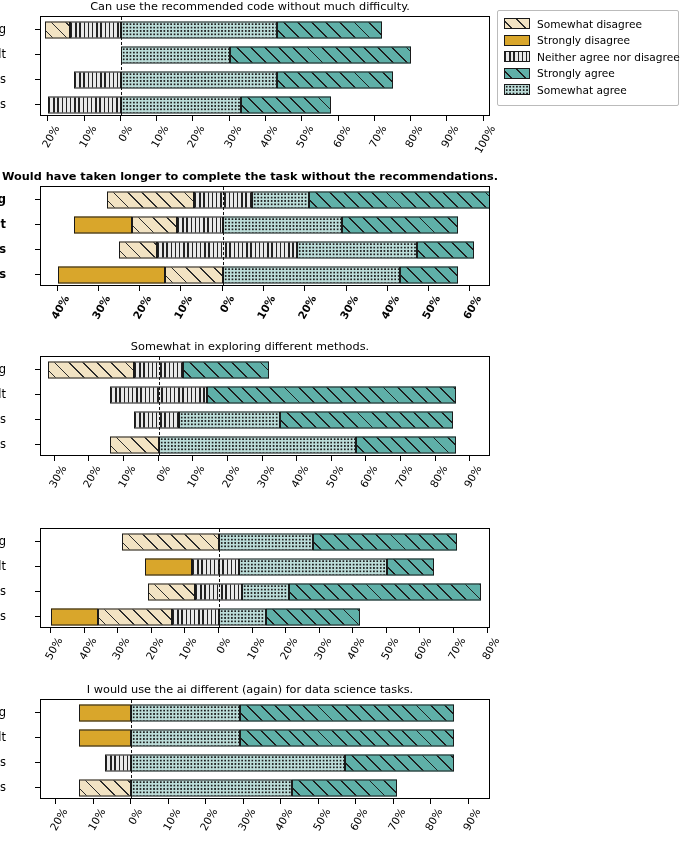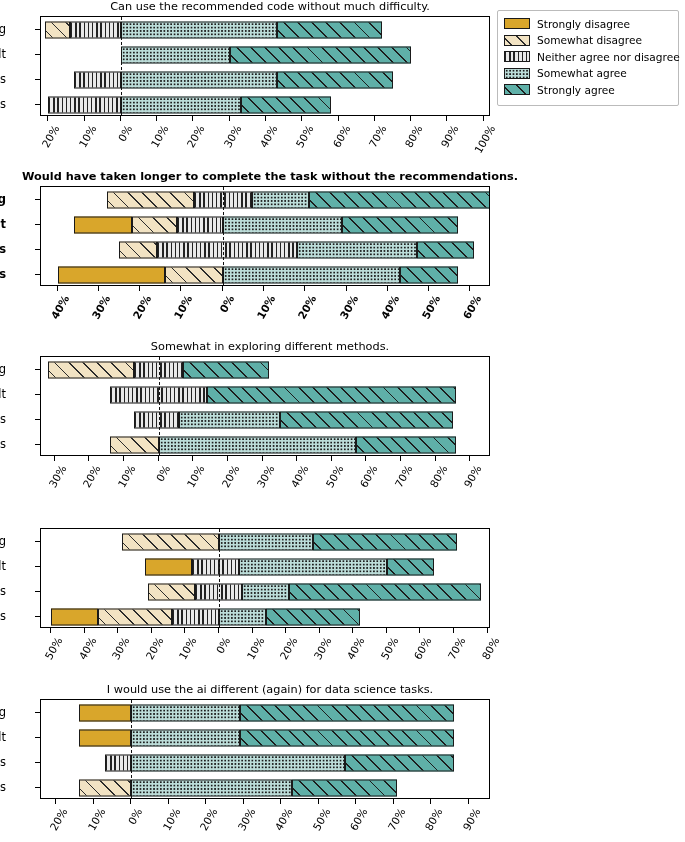--- a/index.html
+++ b/index.html
@@ -2,21 +2,21 @@
 <html><head>
 <meta charset="utf-8">
 <style>
   html,body{margin:0;padding:0;background:#ffffff;}
   body{width:685px;height:842px;font-family:"DejaVu Sans","Liberation Sans",sans-serif;color:#000;overflow:hidden;}
   #root{position:relative;width:685px;height:842px;}
 
   .panel{position:absolute;left:0;width:500px;}
   .panel-title{
     position:absolute;left:0;top:0;width:500px;text-align:center;
-    font-size:11.3px;color:#000;line-height:13px;white-space:nowrap;margin-left:20px;
+    font-size:11.3px;color:#000;line-height:13px;white-space:nowrap;
   }
   .plot-wrap{position:absolute;left:40px;width:450px;}
   .plot{
     position:absolute;left:0;top:0;width:450px;height:100%;
     border:1.4px solid #000;box-sizing:border-box;background:#fff;overflow:hidden;
   }
   .zeroline{position:absolute;top:0;bottom:0;width:0;border-left:1.6px dashed #111;z-index:6;}
 
   .rowlabel{
     position:absolute;right:494px;text-align:right;font-size:11.5px;
@@ -71,38 +71,38 @@
   }
   .leg-txt{font-size:10.6px;white-space:nowrap;color:#000;}
 </style>
 </head>
 <body>
 
 <div id="root">
 
   <div id="legend">
       <div class="leg-row">
+        <span class="leg-key s-swd"></span>
+        <span class="leg-txt">Somewhat disagree</span>
+      </div>
+      <div class="leg-row">
         <span class="leg-key s-sd"></span>
         <span class="leg-txt">Strongly disagree</span>
-      </div>
-      <div class="leg-row">
-        <span class="leg-key s-swd"></span>
-        <span class="leg-txt">Somewhat disagree</span>
       </div>
       <div class="leg-row">
         <span class="leg-key s-neu"></span>
         <span class="leg-txt">Neither agree nor disagree</span>
       </div>
       <div class="leg-row">
+        <span class="leg-key s-sa"></span>
+        <span class="leg-txt">Strongly agree</span>
+      </div>
+      <div class="leg-row">
         <span class="leg-key s-swa"></span>
         <span class="leg-txt">Somewhat agree</span>
-      </div>
-      <div class="leg-row">
-        <span class="leg-key s-sa"></span>
-        <span class="leg-txt">Strongly agree</span>
       </div>
     </div>
 
 <div class="panel" style="top: 0px; height: 158px;">
       <div class="panel-title">Can use the recommended code without much difficulty.</div>
       <div class="plot-wrap" style="top: 16px; height: 100px;">
         <div class="plot">
           <div class="bar" style="top: 12.5px; left: 3.62903px; width: 337.5px;">
             <div class="seg s-swd" title="Somewhat disagree: 7%" style="left: 0px; width: 25.4032px;"></div>
             <div class="seg s-neu" title="Neither agree nor disagree: 14%" style="left: 25.4032px; width: 50.8065px;"></div>

